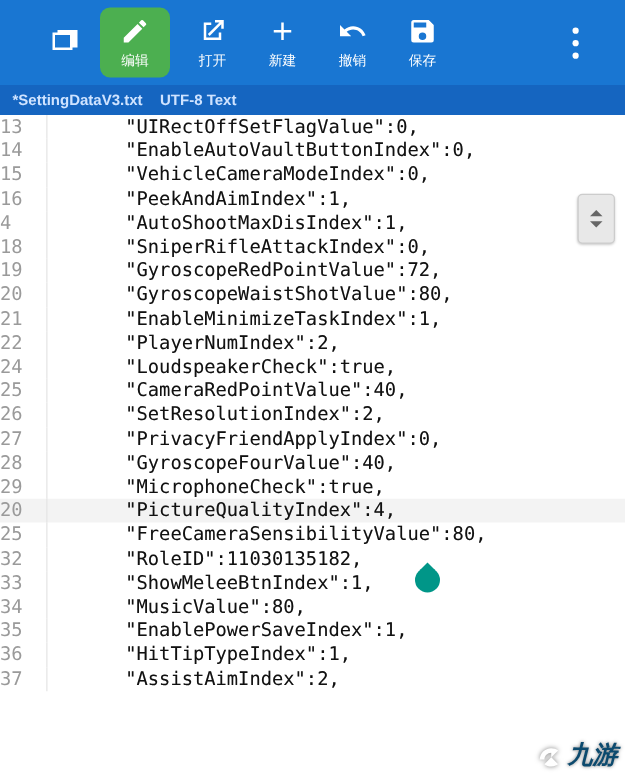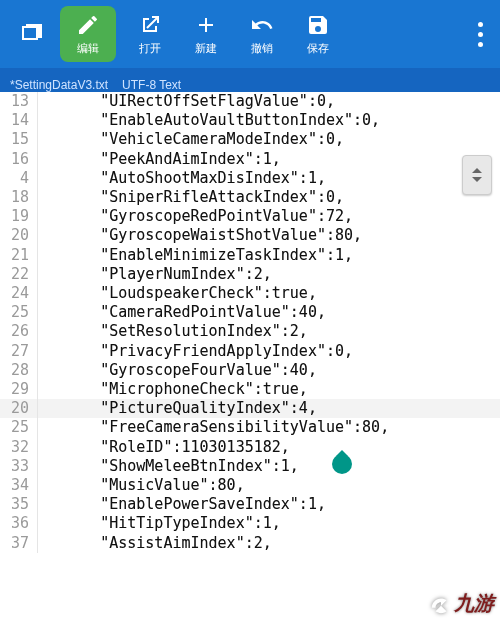--- a/index.html
+++ b/index.html
@@ -1,35 +1,35 @@
 <!DOCTYPE html>
 <html><head>
 <meta charset="utf-8">
 <style>
 * { margin:0; padding:0; box-sizing:border-box; }
 body { width:500px; height:625px; font-family:monospace; background:#fff; overflow:hidden; position:relative; }
-.toolbar { height:68px; background:#1976d2; display:flex; align-items:center; padding:0 4px; }
+.toolbar { height:68px; background:#1976d2; display:flex; align-items:center; padding:0 24px; }
 .tb-btn { width:56px; height:56px; display:flex; flex-direction:column; align-items:center; justify-content:center; color:#fff; font-size:11px; font-family:sans-serif; gap:4px; }
 .tb-btn.edit { background:#4caf50; border-radius:8px; margin-right:6px; }
 .tb-btn svg { width:24px; height:24px; fill:#fff; }
 .dots { margin-left:auto; width:32px; display:flex; flex-direction:column; align-items:center; gap:5px; cursor:pointer;}
 .dots span { width:5px; height:5px; background:#fff; border-radius:50%; }
-.status { height:24px; background:#1565c0; color:#cfe3ff; font-size:12px; font-family:sans-serif; display:flex; align-items:flex-end; padding:0 10px; gap:14px;}
+.status { height:24px; background:#1565c0; color:#cfe3ff; font-size:12px; font-family:sans-serif; display:flex; align-items:center; padding:0 10px; gap:14px;font-weight:bold;}
 .editor { height:calc(625px - 92px); overflow:hidden; font-size:15px; line-height:19.2px; position:relative;}
 .line { display:flex; }
 .line.hl { background:#f3f3f3; }
-.gutter { width:38px; text-align:right; padding-right:8px; color:#9a9a9a; border-right:1px solid #e5e5e5; flex-shrink:0; user-select:none;}
+.gutter { width:38px; padding-right:8px; color:#9a9a9a; border-right:1px solid #e5e5e5; flex-shrink:0; user-select:none;}
 .code { padding-left:8px; white-space:pre; color:#111; text-shadow:0 0 0.4px rgba(0,0,0,.3);}
 .cursor { position:absolute; width:20px; height:20px; background:#009688; border-radius:50%; left:332px; top:362px; }
 .cursor::after { content:''; position:absolute; top:-10px; left:50%; transform:translateX(-50%); border:6px solid transparent; border-bottom-color:#009688; }
 .scrollbtn { position:absolute; right:8px; top:155px; width:30px; height:40px; background:#e8e8e8; border:1px solid #ccc; border-radius:4px; box-shadow:0 1px 2px rgba(0,0,0,.2);}
 .scrollbtn::before,.scrollbtn::after{content:'';position:absolute;left:50%;transform:translateX(-50%);border:5px solid transparent;}
 .scrollbtn::before{top:7px;border-bottom-color:#666;}
 .scrollbtn::after{bottom:7px;border-top-color:#666;}
-.wm { position:absolute; right:6px; bottom:8px; font-family:sans-serif; font-size:20px; font-weight:700; color:#7f1d1d; text-shadow:0 0 3px rgba(0,0,0,.5); font-style:italic; display:flex; align-items:center; gap:2px;}
+.wm { position:absolute; right:6px; bottom:8px; font-family:sans-serif; font-size:20px; font-weight:700; color:#0c4a6e; text-shadow:0 0 3px rgba(0,0,0,.5); font-style:italic; display:flex; align-items:center; gap:2px;}
 .wm svg{width:22px;height:22px;fill:#fff;filter:drop-shadow(0 0 2px rgba(0,0,0,.5));}
 </style>
 </head>
 <body>
 
 <div class="toolbar">
   <div class="tb-btn">
     <svg viewBox="0 0 24 24">
         <path d="M3 5h14v12H3z M7 3h14v12h-2V5H7z" fill="none" stroke="#fff" stroke-width="2"></path>
       </svg>

